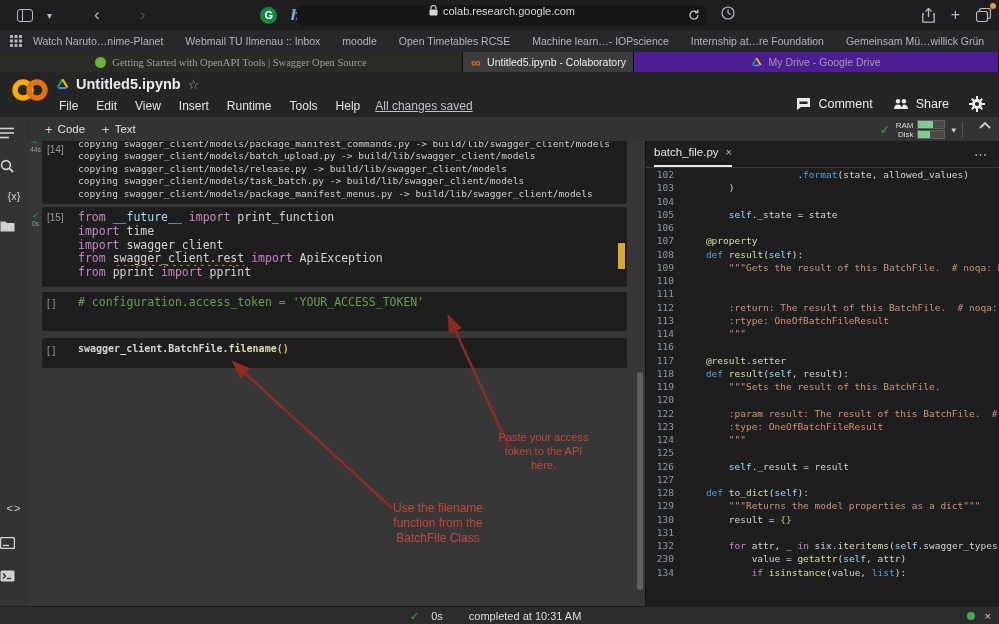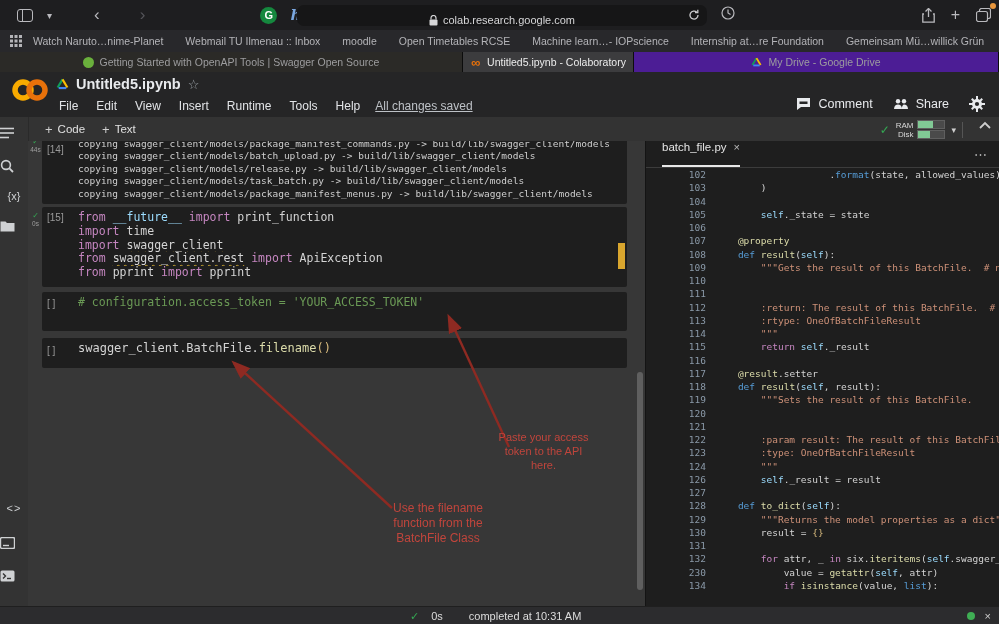--- a/index.html
+++ b/index.html
@@ -7,40 +7,40 @@
        font-family:"Liberation Sans",sans-serif;-webkit-font-smoothing:antialiased;}
   .abs{position:absolute;}
   svg{display:block;}
 
   
   #chrome-top{left:0;top:0;width:999px;height:30px;background:#1e1e20;display:flex;align-items:center;}
   .navbtn{color:#b9b9bd;font-size:15px;padding:0 7px;cursor:default;}
   .navbtn.dim{color:#55555a;}
   #sidebar-toggle{margin-left:10px;}
   #url-pill{position:absolute;left:297px;top:5px;width:410px;height:21px;background:#161617;border-radius:7px;
-            display:flex;align-items:flex-end;justify-content:center;color:#d6d6d8;font-size:11px;gap:5px;}
+            display:flex;align-items:flex-start;justify-content:center;color:#d6d6d8;font-size:11px;gap:5px;}
   #reload-ic{position:absolute;right:7px;top:4px;}
   .ext{width:17px;height:17px;border-radius:50%;display:flex;align-items:center;justify-content:center;
        font-size:11px;font-weight:bold;margin:0 5px;}
   #ext-grammarly{background:#15883e;color:#fff;}
   #ext-honey{background:transparent;color:#7aa7e0;font-family:"DejaVu Serif",serif;font-style:italic;font-size:15px;}
   #chrome-right{position:absolute;right:8px;top:0;height:30px;display:flex;align-items:center;gap:16px;}
   #rec-dot{position:absolute;right:3px;top:3px;width:6px;height:6px;border-radius:50%;background:#e8963c;}
 
   
   #bookmarks{left:0;top:30px;width:999px;height:22px;background:#28282b;display:flex;align-items:center;
              color:#b4b4b8;font-size:10.5px;}
   .bm{margin:0 11px;white-space:nowrap;}
   #bm-grid{margin-left:10px;}
 
   
   #tabstrip{left:0;top:52px;width:999px;height:20px;background:#151515;display:flex;}
   .btab{height:20px;display:flex;align-items:center;justify-content:center;gap:6px;font-size:10.5px;
         color:#9d9d9f;overflow:hidden;white-space:nowrap;border-right:1px solid #0c0c0c;}
-  .btab.t0{width:462px;background:#2b2a27;}
+  .btab.t0{width:462px;background:#2b2a27;font-family:Liberation Serif, serif;}
   .btab.t1{width:170px;background:#3c3c3e;color:#ececec;}
   .btab.t2{flex:1;background:#4c1d95;}
   .fav{width:11px;height:11px;border-radius:50%;flex:0 0 auto;display:inline-flex;align-items:center;justify-content:center;}
   .fav.sw{background:#6ab03c;}
   .fav.co{background:transparent;color:#e8710a;font-weight:bold;font-size:13px;}
 
   
   #colab-header{left:0;top:72px;width:999px;height:45px;background:#252526;}
   #colab-logo{position:absolute;left:10px;top:6px;}
   #title-row{position:absolute;left:56px;top:4px;display:flex;align-items:center;gap:7px;color:#e8eaed;font-size:14.5px;}
@@ -89,27 +89,27 @@
   .tk-pl{color:#d4d4d4;} .tk-kw{color:#c586c0;} .tk-bl{color:#569cd6;} .tk-fn{color:#dcdcaa;}
   .tk-lb{color:#9cdcfe;text-align:center;} .tk-st{color:#ce9178;} .tk-cm{color:#6a9955;} .tk-gd{color:#d7ba7d;}
   .tk-out{color:#cfcfcf;}
   .tk-wv{color:#d4d4d4;text-decoration-line:underline;text-decoration-style:wavy;
          text-decoration-color:#c8a430;text-decoration-thickness:1px;text-underline-offset:2px;}
 
   
   #rpanel{left:645px;top:141px;width:354px;height:465px;background:#1e1e1e;border-left:1px solid #141414;}
   #rtabbar{position:absolute;left:0;top:0;width:354px;height:26px;border-bottom:1px solid #3c3c3c;
            display:flex;align-items:center;color:#e4e4e4;font-size:11.5px;}
-  #rtab{margin-left:16px;display:flex;gap:7px;padding-bottom:2px;
+  #rtab{margin-left:8px;display:flex;align-items:center;gap:7px;padding-bottom:2px;
         border-bottom:2px solid #e8e8e8;height:22px;}
   #rtab-close{color:#bdbdbd;font-size:11px;}
   #rtab-menu{margin-left:auto;margin-right:12px;color:#d0d0d0;font-size:13px;letter-spacing:1px;}
   #editor-lines{position:absolute;left:0;top:27px;width:354px;font-family:"DejaVu Sans Mono",monospace;font-size:9.5px;}
   .eline{display:flex;height:13.25px;line-height:13.25px;white-space:pre;overflow:hidden;}
-  .ln{width:28px;flex:0 0 auto;text-align:right;padding-right:9px;color:#8a99a8;padding-left:32px;}
+  .ln{width:28px;flex:0 0 auto;text-align:right;padding-right:9px;color:#8a99a8;}
 
   
   #statusbar{left:0;top:606px;width:999px;height:18px;background:#2c2c2e;border-top:1px solid #1f1f1f;
              display:flex;align-items:center;color:#dddddd;font-size:11px;}
   #status-check{margin-left:410px;color:#34a853;font-size:11px;}
   #status-time{margin-left:12px;}
   #status-text{margin-left:26px;}
   #status-dot{margin-left:auto;width:8px;height:8px;border-radius:50%;background:#3fae54;}
   #status-close{margin:0 8px 0 10px;color:#cfcfcf;font-size:11px;}
 </style>
@@ -394,21 +394,21 @@
       </div>
       <div class="cellwrap" style="top: 151px; height: 39px;">
         <div class="cellbox" style="height: 39px;">
           <span class="badge" style="top: 6px;">[ ]</span>
           <div class="code-lines" style="font-size: 11.5px; line-height: 13.5px;"><div class="cl" style="height: 13.5px;"><span class="tk-cm"># configuration.access_token = 'YOUR_ACCESS_TOKEN'</span></div></div>
         </div>
       </div>
       <div class="cellwrap" style="top: 197px; height: 30px;">
         <div class="cellbox" style="height: 30px;">
           <span class="badge" style="top: 7px;">[ ]</span>
-          <div class="code-lines" style="font-size: 12px; line-height: 13.5px;"><div class="cl" style="height: 13.5px;"><span class="tk-pl">swagger_client.BatchFile.</span><span class="tk-fn">filename</span><span class="tk-gd">()</span></div></div>
+          <div class="code-lines" style="font-size: 10px; line-height: 13.5px; font-weight: bold;"><div class="cl" style="height: 13.5px;"><span class="tk-pl">swagger_client.BatchFile.</span><span class="tk-fn">filename</span><span class="tk-gd">()</span></div></div>
         </div>
       </div>
     </div>
 
   <svg id="arrows" width="617" height="465" viewBox="0 0 617 465">
     <defs>
       <marker id="ah" markerWidth="9" markerHeight="8" refX="6.5" refY="3" orient="auto">
         <path d="M0,0 L8,3 L0,6 z" fill="#8e2a22"></path>
       </marker>
     </defs>
@@ -441,30 +441,29 @@
       <div class="eline"><span class="ln">105</span><span><span class="tk-pl">        </span><span class="tk-lb">self</span><span class="tk-pl">._state = state</span></span></div>
       <div class="eline"><span class="ln">106</span><span></span></div>
       <div class="eline"><span class="ln">107</span><span><span class="tk-pl">    </span><span class="tk-fn">@property</span></span></div>
       <div class="eline"><span class="ln">108</span><span><span class="tk-pl">    </span><span class="tk-bl">def</span><span class="tk-pl"> </span><span class="tk-fn">result</span><span class="tk-pl">(</span><span class="tk-lb">self</span><span class="tk-pl">):</span></span></div>
       <div class="eline"><span class="ln">109</span><span><span class="tk-pl">        </span><span class="tk-st">"""Gets the result of this BatchFile.  # noqa: E5</span></span></div>
       <div class="eline"><span class="ln">110</span><span></span></div>
       <div class="eline"><span class="ln">111</span><span></span></div>
       <div class="eline"><span class="ln">112</span><span><span class="tk-st">        :return: The result of this BatchFile.  # noqa: E</span></span></div>
       <div class="eline"><span class="ln">113</span><span><span class="tk-st">        :rtype: OneOfBatchFileResult</span></span></div>
       <div class="eline"><span class="ln">114</span><span><span class="tk-st">        """</span></span></div>
-      <div class="eline"><span class="ln">115</span><span><span class="tk-pl">        </span><span class="tk-kw">return</span><span class="tk-pl"> </span><span class="tk-lb">self</span><span class="tk-pl">._result</span></span></div>
       <div class="eline"><span class="ln">116</span><span></span></div>
       <div class="eline"><span class="ln">117</span><span><span class="tk-pl">    </span><span class="tk-fn">@result</span><span class="tk-pl">.setter</span></span></div>
       <div class="eline"><span class="ln">118</span><span><span class="tk-pl">    </span><span class="tk-bl">def</span><span class="tk-pl"> </span><span class="tk-fn">result</span><span class="tk-pl">(</span><span class="tk-lb">self</span><span class="tk-pl">, result):</span></span></div>
       <div class="eline"><span class="ln">119</span><span><span class="tk-pl">        </span><span class="tk-st">"""Sets the result of this BatchFile.</span></span></div>
       <div class="eline"><span class="ln">120</span><span></span></div>
-      <div class="eline"><span class="ln">121</span><span></span></div>
       <div class="eline"><span class="ln">122</span><span><span class="tk-st">        :param result: The result of this BatchFile.  # n</span></span></div>
       <div class="eline"><span class="ln">123</span><span><span class="tk-st">        :type: OneOfBatchFileResult</span></span></div>
       <div class="eline"><span class="ln">124</span><span><span class="tk-st">        """</span></span></div>
+      <div class="eline"><span class="ln">125</span><span></span></div>
       <div class="eline"><span class="ln">126</span><span><span class="tk-pl">        </span><span class="tk-lb">self</span><span class="tk-pl">._result = result</span></span></div>
       <div class="eline"><span class="ln">127</span><span></span></div>
       <div class="eline"><span class="ln">128</span><span><span class="tk-pl">    </span><span class="tk-bl">def</span><span class="tk-pl"> </span><span class="tk-fn">to_dict</span><span class="tk-pl">(</span><span class="tk-lb">self</span><span class="tk-pl">):</span></span></div>
       <div class="eline"><span class="ln">129</span><span><span class="tk-pl">        </span><span class="tk-st">"""Returns the model properties as a dict"""</span></span></div>
       <div class="eline"><span class="ln">130</span><span><span class="tk-pl">        result = </span><span class="tk-gd">{}</span></span></div>
       <div class="eline"><span class="ln">131</span><span></span></div>
       <div class="eline"><span class="ln">132</span><span><span class="tk-pl">        </span><span class="tk-kw">for</span><span class="tk-pl"> attr, _ </span><span class="tk-kw">in</span><span class="tk-pl"> six.</span><span class="tk-fn">iteritems</span><span class="tk-pl">(</span><span class="tk-lb">self</span><span class="tk-pl">.swagger_types):</span></span></div>
       <div class="eline"><span class="ln">230</span><span><span class="tk-pl">            value = </span><span class="tk-fn">getattr</span><span class="tk-pl">(</span><span class="tk-lb">self</span><span class="tk-pl">, attr)</span></span></div>
       <div class="eline"><span class="ln">134</span><span><span class="tk-pl">            </span><span class="tk-kw">if</span><span class="tk-pl"> </span><span class="tk-fn">isinstance</span><span class="tk-pl">(value, </span><span class="tk-bl">list</span><span class="tk-pl">):</span></span></div>
     </div>

